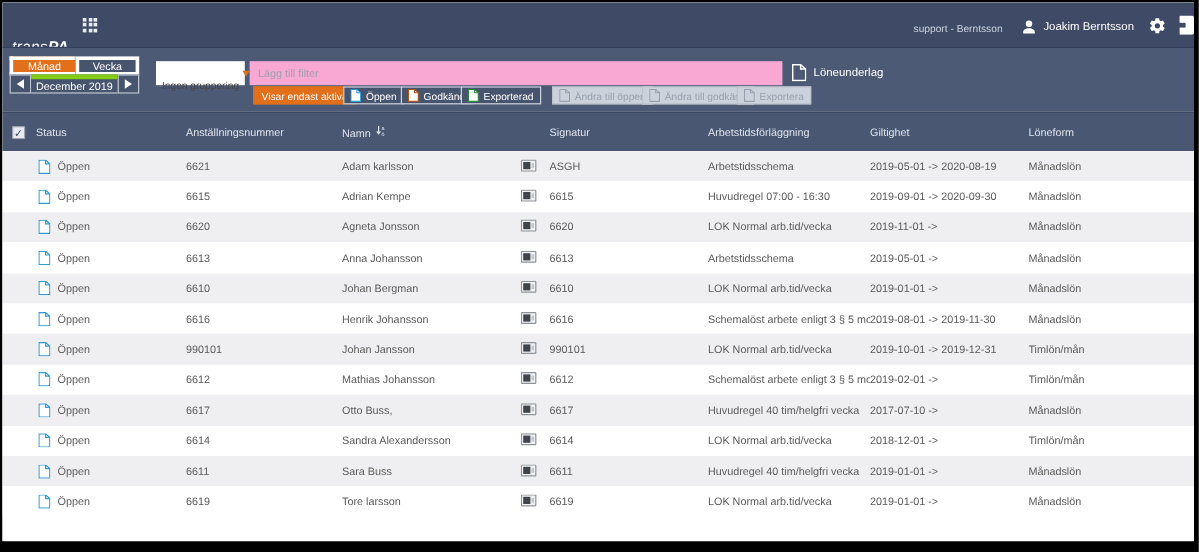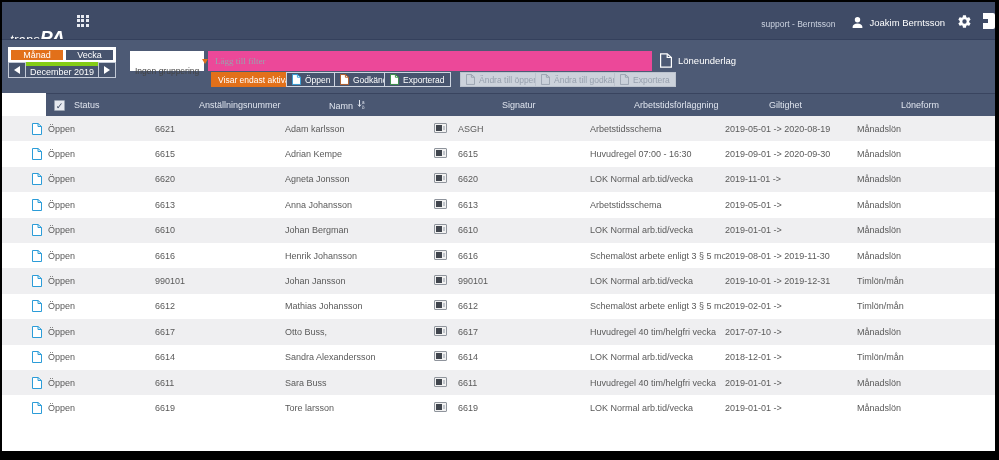--- a/index.html
+++ b/index.html
@@ -8,21 +8,21 @@
 
   .frame { position:relative; width:999px; height:460px; background:#000; overflow:hidden; }
   .app { position:absolute; top:2px; left:2px; right:4px; bottom:9px; background:#fff;
          display:flex; flex-direction:column; overflow:hidden; }
 
   
   .topbar { height:38px; background:var(--topbar-bg,#3f4b66); border-bottom:1px solid #34405c;
             display:flex; align-items:center; padding:0 8px; overflow:hidden; flex:0 0 auto; }
   .logo { display:flex; align-items:baseline; color:#fff; }
   .logo-trans { font-style:italic; font-weight:400; font-size:13px; letter-spacing:.2px; }
-  .logo-pa { font-style:italic; font-weight:700; font-size:19px;margin-top:35px; }
+  .logo-pa { font-style:italic; font-weight:700; font-size:13px;margin-top:35px; }
   .grid-icon { display:grid; grid-template-columns:repeat(3,3px); grid-template-rows:repeat(3,3px);
                gap:1.5px; margin-left:12px; cursor:pointer; }
   .grid-icon i { background:#e8ebf2; }
   .topbar-right { margin-left:auto; display:flex; align-items:flex-end; }
   .support-label { font-size:8.5px; color:#ccd3e0; margin-right:16px; }
   .user-chip { display:flex; align-items:center; gap:5px; cursor:pointer; }
   .user-name { font-size:9.5px; color:#fff; }
   .gear { margin-left:12px; cursor:pointer; display:flex; }
   .logout { margin-left:8px; margin-right:-8px; display:flex; cursor:pointer; }
 
@@ -44,44 +44,44 @@
   .arr-left  { border-right:6px solid #fff; }
   .arr-right { border-left:6px solid #fff; }
 
   .grouping { position:absolute; left:128px; top:11px; width:74px; height:20px; background:#fff;
               display:flex; align-items:center; padding:0 5px; cursor:pointer; }
   .grouping-value { font-size:8.5px; color:#444; flex:1; white-space:nowrap;margin-top:20px; }
   .caret-down { width:0; height:0; border-left:3.5px solid transparent; border-right:3.5px solid transparent;
                 border-top:5px solid var(--accent,#e2701a); margin-left:3px; }
 
   .filter-input { position:absolute; left:206px; top:11px; width:444px; height:20px;
-                  border:none; background:#ec4899; font-size:9px; padding:0 7px; outline:none;
-                  font-family:Liberation Serif, serif; color:#333; }
+                  border:none; background:#f9a8d4; font-size:9px; padding:0 7px; outline:none;
+                  font-family:Liberation Sans, sans-serif; color:#333; }
   .filter-input::placeholder { color:#9aa2ae; }
 
   .btn { position:absolute; top:32px; height:15px; display:flex; align-items:center;
          font-size:8.5px; white-space:nowrap; cursor:pointer; }
   .btn-active-filter { background:var(--accent,#e2701a); color:#fff; border:1px solid var(--accent,#e2701a);
                        padding:0 6px; left:209px; }
   .btn-status { background:#47546e; border:1px solid #cfd5e1; color:#fff; padding:0 5px; gap:4px; }
   .btn-status .doc-svg { flex:0 0 auto; }
   .b-open { left:284px; }  .b-approved { left:332px; }  .b-exported { left:382px;text-align:right; }
   .btn-disabled { background:#ccd2db; border:1px solid #bcc3ce; color:#97a0ae; padding:0 5px; gap:4px;
                   cursor:default; }
   .b-d1 { left:458px; } .b-d2 { left:533px; } .b-d3 { left:612px; }
 
   .payroll { position:absolute; left:658px; top:13px; display:flex; align-items:center; gap:6px;
              cursor:pointer; }
   .payroll-label { color:#fff; font-size:9.5px; }
 
   
   .thead, .trow { display:grid; grid-template-columns:28px 125px 130px 149px 24px 132px 135px 132px 1fr;
                   align-items:center; }
-  .thead { height:23px; background:var(--thead-bg,#4a5772); border-top:1px solid #39445f;
-           color:#dfe4ee; font-size:9px; flex:0 0 auto;margin-left:44px; }
+  .thead { height:33px; background:var(--thead-bg,#4a5772); border-top:1px solid #39445f;
+           color:#dfe4ee; font-size:9px; flex:0 0 auto; }
   .hcell { white-space:nowrap; overflow:hidden; }
   .c-check { padding-left:8px; }
   .checkbox { display:inline-block; width:11px; height:11px; background:#e7eaf0;
               border:1px solid #9aa3b2; border-radius:1px; color:#39465f; font-size:9px;
               line-height:10px; text-align:center; cursor:pointer; }
   .checkbox::before { content:"✓"; }
   .sort-icon { display:inline-flex; align-items:center; margin-left:4px; color:#dfe4ee; }
 
   .tbody { flex:1; background:#fff; overflow:hidden; }
   .trow { height:25.4px; background:#fff; font-size:9px; color:#5a5a5a; cursor:pointer; }

